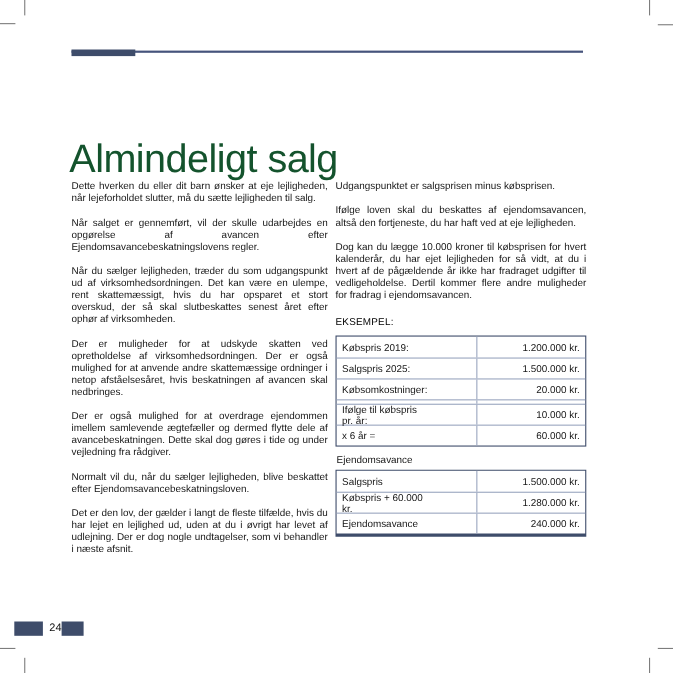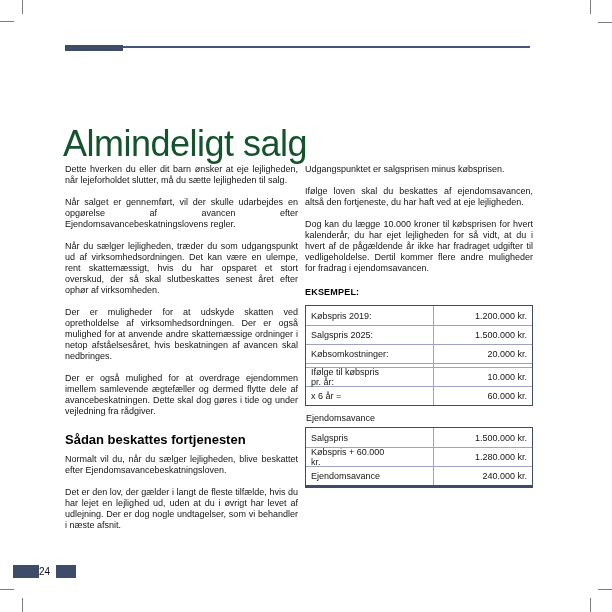--- a/index.html
+++ b/index.html
@@ -35,21 +35,21 @@
 
   .body-p {
     font-size:9px; line-height:11px; margin:0 0 11px 0;
     text-align:justify; color:#151515;
   }
   .section-h {
     font-size:13px; line-height:15px; font-weight:bold;
     margin:15px 0 7px 0; color:#000;
   }
   .example-label {
-    font-size:9px; font-weight:bold; letter-spacing:0.2px;
+    font-size:9px; font-weight:normal; letter-spacing:0.2px;
     margin:13px 0 8px 0; color:#000;
   }
 
   
   .tbl {
     border:1.4px solid #3e4c6a;
     width:100%;
     background:#fff;
   }
   .tbl-row { display:flex; height:19px; align-items:stretch; }
@@ -68,21 +68,21 @@
   .tbl.thick-bottom { border-bottom:3.5px solid #3e4c6a; }
   .tbl2-label { font-size:9px; color:#151515; margin:7px 0 4px 1px; }
 
   
   .pagebar {
     position:absolute; left:13px; top:565px; width:63px; height:13px;
     background:#3e4c6a;
   }
   .pagenum-box {
     position:absolute; left:26px; top:-1px; width:17px; height:15px;
-    background:#ffffff; display:flex; align-items:center; justify-content:flex-start;
+    background:#ffffff; display:flex; align-items:center; justify-content:flex-end;
   }
   .pagenum { font-size:10px; color:#111; line-height:1; }
 </style>
 </head>
 <body>
 
 <div class="crop v" style="left:22px; top:0;"></div>
 <div class="crop h" style="left:0; top:21px;"></div>
 <div class="crop v" style="left:590px; top:0;"></div>
 <div class="crop h" style="left:598px; top:22px;"></div>
@@ -95,21 +95,20 @@
 <div class="rule-thick"></div>
 
 <h1 class="doc-title">Almindeligt salg</h1>
 
 <div class="col col-left">
   <p class="body-p">Dette hverken du eller dit barn ønsker at eje lejligheden, når lejeforholdet slutter, må du sætte lejligheden til salg.</p>
   <p class="body-p">Når salget er gennemført, vil der skulle udarbejdes en opgørelse af avancen efter Ejendomsavancebeskatningslovens regler.</p>
   <p class="body-p">Når du sælger lejligheden, træder du som udgangspunkt ud af virksomhedsordningen. Det kan være en ulempe, rent skattemæssigt, hvis du har opsparet et stort overskud, der så skal slutbeskattes senest året efter ophør af virksomheden.</p>
   <p class="body-p">Der er muligheder for at udskyde skatten ved opretholdelse af virksomhedsordningen. Der er også mulighed for at anvende andre skattemæssige ordninger i netop afståelsesåret, hvis beskatningen af avancen skal nedbringes.</p>
   <p class="body-p">Der er også mulighed for at overdrage ejendommen imellem samlevende ægtefæller og dermed flytte dele af avancebeskatningen. Dette skal dog gøres i tide og under vejledning fra rådgiver.</p>
-  <h2 class="section-h">Sådan beskattes fortjenesten</h2>
   <p class="body-p">Normalt vil du, når du sælger lejligheden, blive beskattet efter Ejendomsavancebeskatningsloven.</p>
   <p class="body-p">Det er den lov, der gælder i langt de fleste tilfælde, hvis du har lejet en lejlighed ud, uden at du i øvrigt har levet af udlejning. Der er dog nogle undtagelser, som vi behandler i næste afsnit.</p>
 </div>
 
 <div class="col col-right">
   <p class="body-p">Udgangspunktet er salgsprisen minus købsprisen.</p>
   <p class="body-p">Ifølge loven skal du beskattes af ejendomsavancen, altså den fortjeneste, du har haft ved at eje lejligheden.</p>
   <p class="body-p">Dog kan du lægge 10.000 kroner til købsprisen for hvert kalenderår, du har ejet lejligheden for så vidt, at du i hvert af de pågældende år ikke har fradraget udgifter til vedligeholdelse. Dertil kommer flere andre muligheder for fradrag i ejendomsavancen.</p>
 
   <div class="example-label">EKSEMPEL:</div>

